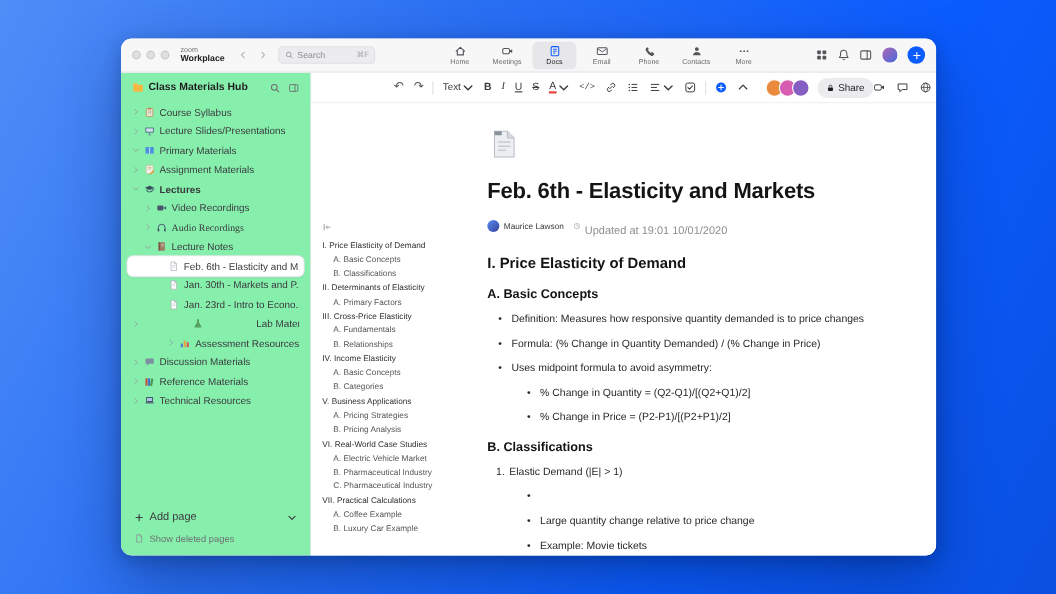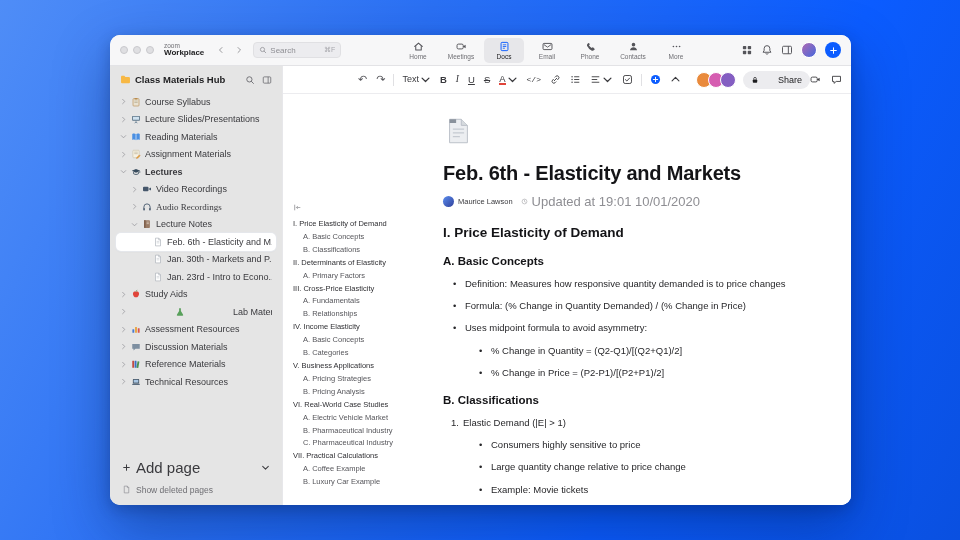--- a/index.html
+++ b/index.html
@@ -50,33 +50,33 @@
   .tb-right{margin-left:auto;display:flex;align-items:center;gap:8px;}
   .tb-ric{width:12px;height:12px;color:#55555a;}
   .avatar-top{width:16px;height:16px;border-radius:50%;background:linear-gradient(135deg,#b06ab3,#4568dc);border:1px solid #fff;box-sizing:border-box;}
   .plus-btn{width:16px;height:16px;border-radius:50%;background:#0b5cff;color:#fff;display:flex;align-items:center;justify-content:center;}
   .plus-btn svg{width:9px;height:9px;}
 
   
   .win-body{flex:1;display:flex;min-height:0;}
 
   
-  .sidebar{width:173px;flex:0 0 173px;background:#e5e5e5;border-right:1px solid #e7e7ea;display:flex;flex-direction:column;box-sizing:border-box;}
+  .sidebar{width:173px;flex:0 0 173px;background:#86efac;border-right:1px solid #e7e7ea;display:flex;flex-direction:column;box-sizing:border-box;}
   .sb-header{display:flex;align-items:center;gap:4px;padding:8px 10px 6px;}
   .sb-header .sb-folder{width:11px;height:11px;}
   .sb-title{font-size:9.5px;font-weight:700;color:#1d1d1f;flex:1;white-space:nowrap;overflow:hidden;}
   .sb-hic{width:10px;height:10px;color:#6e6e73;margin-left:3px;}
   .sb-items{flex:1;overflow:hidden;padding:2px 6px;}
   .sb-item{display:flex;align-items:center;gap:4px;height:17.5px;border-radius:5px;padding-right:4px;box-sizing:border-box;}
   .sb-item .chev{width:7px;height:7px;color:#97979c;}
   .sb-item .sb-icon{width:10px;height:10px;}
   .sb-label{font-size:9px;color:#3a3a3e;white-space:nowrap;overflow:hidden;}
   .sb-item.selected{background:#fff;box-shadow:0 0 0 1px #e5e7eb,0 1px 2px rgba(0,0,0,.06);}
   .sb-footer{margin-top:auto;padding:8px 12px 10px;display:flex;flex-direction:column;gap:9px;}
-  .sb-add{display:flex;align-items:center;gap:5px;font-size:15px;color:#3a3a3e;}
+  .sb-add{display:flex;align-items:center;gap:5px;font-size:10px;color:#3a3a3e;}
   .sb-add .icon{width:9px;height:9px;color:#3a3a3e;}
   .sb-add-chev{margin-left:auto;width:8px;height:8px;color:#6e6e73;}
   .sb-deleted{display:flex;align-items:flex-start;gap:5px;font-size:8.5px;color:#6e6e73;}
   .sb-deleted .icon{width:9px;height:9px;color:#8e8e93;}
 
   
   .main{flex:1;display:flex;flex-direction:column;min-width:0;background:#fff;}
   .toolbar{flex:0 0 27px;height:27px;border-bottom:1px solid #ececef;display:flex;align-items:center;padding:0 10px;}
   .tb-main{display:flex;align-items:center;gap:7px;margin-left:64px;}
   .tb-btn{display:flex;align-items:center;gap:1px;color:#3a3a3e;font-size:9.5px;height:18px;padding:0 1px;border-radius:4px;}
@@ -89,39 +89,39 @@
   .tb-italic .tb-glyph{font-style:italic;font-family:"Liberation Serif",serif;}
   .tb-underline .tb-glyph{text-decoration:underline;}
   .tb-strikethrough .tb-glyph{text-decoration:line-through;}
   .tb-text-color .tb-glyph{border-bottom:2px solid #e0443a;line-height:1;}
   .tb-code .tb-glyph{font-size:8px;font-family:"Liberation Mono",monospace;}
   .tb-chev{width:6px;height:6px;color:#8e8e93;}
   .tb-collab{display:flex;align-items:center;gap:7px;margin-left:14px;}
   .avatars{display:flex;align-items:center;}
   .avatar{width:14px;height:14px;border-radius:50%;border:1.5px solid #fff;margin-left:-4px;box-sizing:content-box;}
   .avatar:first-child{margin-left:0;}
-  .share{display:flex;align-items:center;gap:19px;height:18px;padding:0 8px;border-radius:9px;background:#ececef;font-size:9px;color:#1d1d1f;}
+  .share{display:flex;align-items:center;gap:3px;height:18px;padding:0 8px;border-radius:9px;background:#ececef;font-size:9px;color:#1d1d1f;}
   .share .icon{width:8px;height:8px;color:#1d1d1f;}
   .tb-right2{margin-left:auto;display:flex;align-items:center;gap:10px;}
   .tb-right2 .icon{width:11px;height:11px;color:#3a3a3e;}
 
   
   .doc-area{flex:1;position:relative;background:#fff;min-height:0;overflow:hidden;}
   .outline{position:absolute;left:10px;top:104px;width:150px;}
   .out-collapse{width:9px;height:9px;color:#8e8e93;margin-bottom:6px;}
   .out-item{font-size:7.5px;color:#2f2f33;line-height:12.9px;white-space:nowrap;}
   .out-item.lvl1{padding-left:10px;color:#56565b;}
   .doc{margin-left:160px;width:400px;padding-top:22px;}
   .doc-icon{width:30px;height:30px;}
   .doc-title{font-size:20px;font-weight:800;color:#141417;margin:12px 0 0;letter-spacing:-0.2px;white-space:nowrap;}
   .doc-meta{display:flex;align-items:center;gap:4px;margin-top:9px;}
   .meta-avatar{width:11px;height:11px;border-radius:50%;background:linear-gradient(135deg,#5b8def,#30409a);}
   .meta-name{font-size:7.5px;color:#3a3a3e;}
   .meta-clock{width:7px;height:7px;color:#a0a0a5;margin-left:4px;}
-  .meta-updated{font-size:13px;color:#8e8e93;}
+  .meta-updated{font-size:10px;color:#8e8e93;margin-top:10px;}
   .doc-blocks{margin-top:2px;}
   .blk-h2{font-size:13.5px;font-weight:700;color:#141417;margin-top:16px;}
   .blk-h3{font-size:11.5px;font-weight:700;color:#141417;margin-top:15px;}
   .blk-line{display:flex;font-size:9.5px;color:#27272a;margin-top:11.5px;line-height:1.15;}
   .blk-line .marker{flex:0 0 12px;}
   .blk-line .blk-text{flex:1;white-space:nowrap;}
   .blk-line.lvl0{padding-left:10px;}
   .blk-line.lvl1{padding-left:36px;}
   .blk-line.blk-number{padding-left:8px;}
 </style>
@@ -321,21 +321,21 @@
               <svg viewBox="0 0 16 16">
                 <path d="m3 6 5 5 5-5" fill="none" stroke="currentColor" stroke-width="1.8" stroke-linecap="round" stroke-linejoin="round"></path>
               </svg>
             </span>
             <span class="icon sb-icon">
               <svg viewBox="0 0 16 16">
                 <path d="M8 3.4C6.6 2.4 4.2 2.2 2 3v9.6c2.2-.8 4.6-.6 6 .4 1.4-1 3.8-1.2 6-.4V3c-2.2-.8-4.6-.6-6 .4z" fill="#4a8fe2"></path>
                 <line x1="8" y1="3.6" x2="8" y2="13" stroke="#ffffff" stroke-width="1"></line>
               </svg>
             </span>
-            <span class="sb-label">Reading Materials</span>
+            <span class="sb-label">Primary Materials</span>
           </div>
           <div class="sb-item" style="padding-left: 4px;">
             <span class="icon chev">
               <svg viewBox="0 0 16 16">
                 <path d="m6 3 5 5-5 5" fill="none" stroke="currentColor" stroke-width="1.8" stroke-linecap="round" stroke-linejoin="round"></path>
               </svg>
             </span>
             <span class="icon sb-icon">
               <svg viewBox="0 0 16 16">
                 <rect x="3" y="2" width="10" height="12" rx="1.2" fill="#f6f1e3" stroke="#c9bfa4" stroke-width="1"></rect>
@@ -435,48 +435,34 @@
             <span class="icon sb-icon">
               <svg viewBox="0 0 16 16">
                 <path d="M4 1.8h5.2L12 4.6v9.6H4z" fill="#ffffff" stroke="#a7adb5" stroke-width="1"></path>
                 <path d="M9.2 1.8v2.8H12" fill="none" stroke="#a7adb5" stroke-width="1"></path>
                 <line x1="5.8" y1="7" x2="10.2" y2="7" stroke="#c3c8ce" stroke-width="1"></line>
                 <line x1="5.8" y1="9.4" x2="10.2" y2="9.4" stroke="#c3c8ce" stroke-width="1"></line>
               </svg>
             </span>
             <span class="sb-label">Jan. 23rd - Intro to Econo...</span>
           </div>
-          <div class="sb-item" style="padding-left: 4px;">
-            <span class="icon chev">
-              <svg viewBox="0 0 16 16">
-                <path d="m6 3 5 5-5 5" fill="none" stroke="currentColor" stroke-width="1.8" stroke-linecap="round" stroke-linejoin="round"></path>
-              </svg>
-            </span>
-            <span class="icon sb-icon">
-              <svg viewBox="0 0 16 16">
-                <path d="M8 4.6c1.6-1 3.8-.4 4.6 1.4.9 2.2-.4 5.6-2.2 6.8-.8.5-1.6.2-2.4.2s-1.6.3-2.4-.2C3.8 11.6 2.5 8.2 3.4 6c.8-1.8 3-2.4 4.6-1.4z" fill="#e0453a"></path>
-                <path d="M8 4.4c0-1.4.8-2.2 2-2.4" fill="none" stroke="#57833b" stroke-width="1.1"></path>
-              </svg>
-            </span>
-            <span class="sb-label">Study Aids</span>
-          </div>
           <div class="sb-item" style="padding-left: 4px; gap: 48px;">
             <span class="icon chev">
               <svg viewBox="0 0 16 16">
                 <path d="m6 3 5 5-5 5" fill="none" stroke="currentColor" stroke-width="1.8" stroke-linecap="round" stroke-linejoin="round"></path>
               </svg>
             </span>
             <span class="icon sb-icon">
               <svg viewBox="0 0 16 16">
                 <path d="M6.6 1.8h2.8v4.4l3.4 5.8a1.4 1.4 0 0 1-1.2 2.1H4.4a1.4 1.4 0 0 1-1.2-2.1l3.4-5.8z" fill="#58a05b"></path>
               </svg>
             </span>
             <span class="sb-label">Lab Materials</span>
           </div>
-          <div class="sb-item" style="padding-left: 4px;">
+          <div class="sb-item" style="padding-left: 4px; justify-content: flex-end;">
             <span class="icon chev">
               <svg viewBox="0 0 16 16">
                 <path d="m6 3 5 5-5 5" fill="none" stroke="currentColor" stroke-width="1.8" stroke-linecap="round" stroke-linejoin="round"></path>
               </svg>
             </span>
             <span class="icon sb-icon">
               <svg viewBox="0 0 16 16">
                 <rect x="2.2" y="8.4" width="3" height="5.6" rx="0.6" fill="#4a7bd0"></rect>
                 <rect x="6.5" y="4.6" width="3" height="9.4" rx="0.6" fill="#e8a33d"></rect>
                 <rect x="10.8" y="6.6" width="3" height="7.4" rx="0.6" fill="#d9544f"></rect>
@@ -770,21 +756,20 @@
                 <span class="marker">•</span>
                 <span class="blk-text">% Change in Price = (P2-P1)/[(P2+P1)/2]</span>
               </div>
               <div class="blk-h3">B. Classifications</div>
               <div class="blk-line blk-number lvl0">
                 <span class="marker">1.</span>
                 <span class="blk-text">Elastic Demand (|E| &gt; 1)</span>
               </div>
               <div class="blk-line lvl1">
                 <span class="marker">•</span>
-                <span class="blk-text">Consumers highly sensitive to price</span>
               </div>
               <div class="blk-line lvl1">
                 <span class="marker">•</span>
                 <span class="blk-text">Large quantity change relative to price change</span>
               </div>
               <div class="blk-line lvl1">
                 <span class="marker">•</span>
                 <span class="blk-text">Example: Movie tickets</span>
               </div>
               <div class="blk-line blk-number lvl0">

